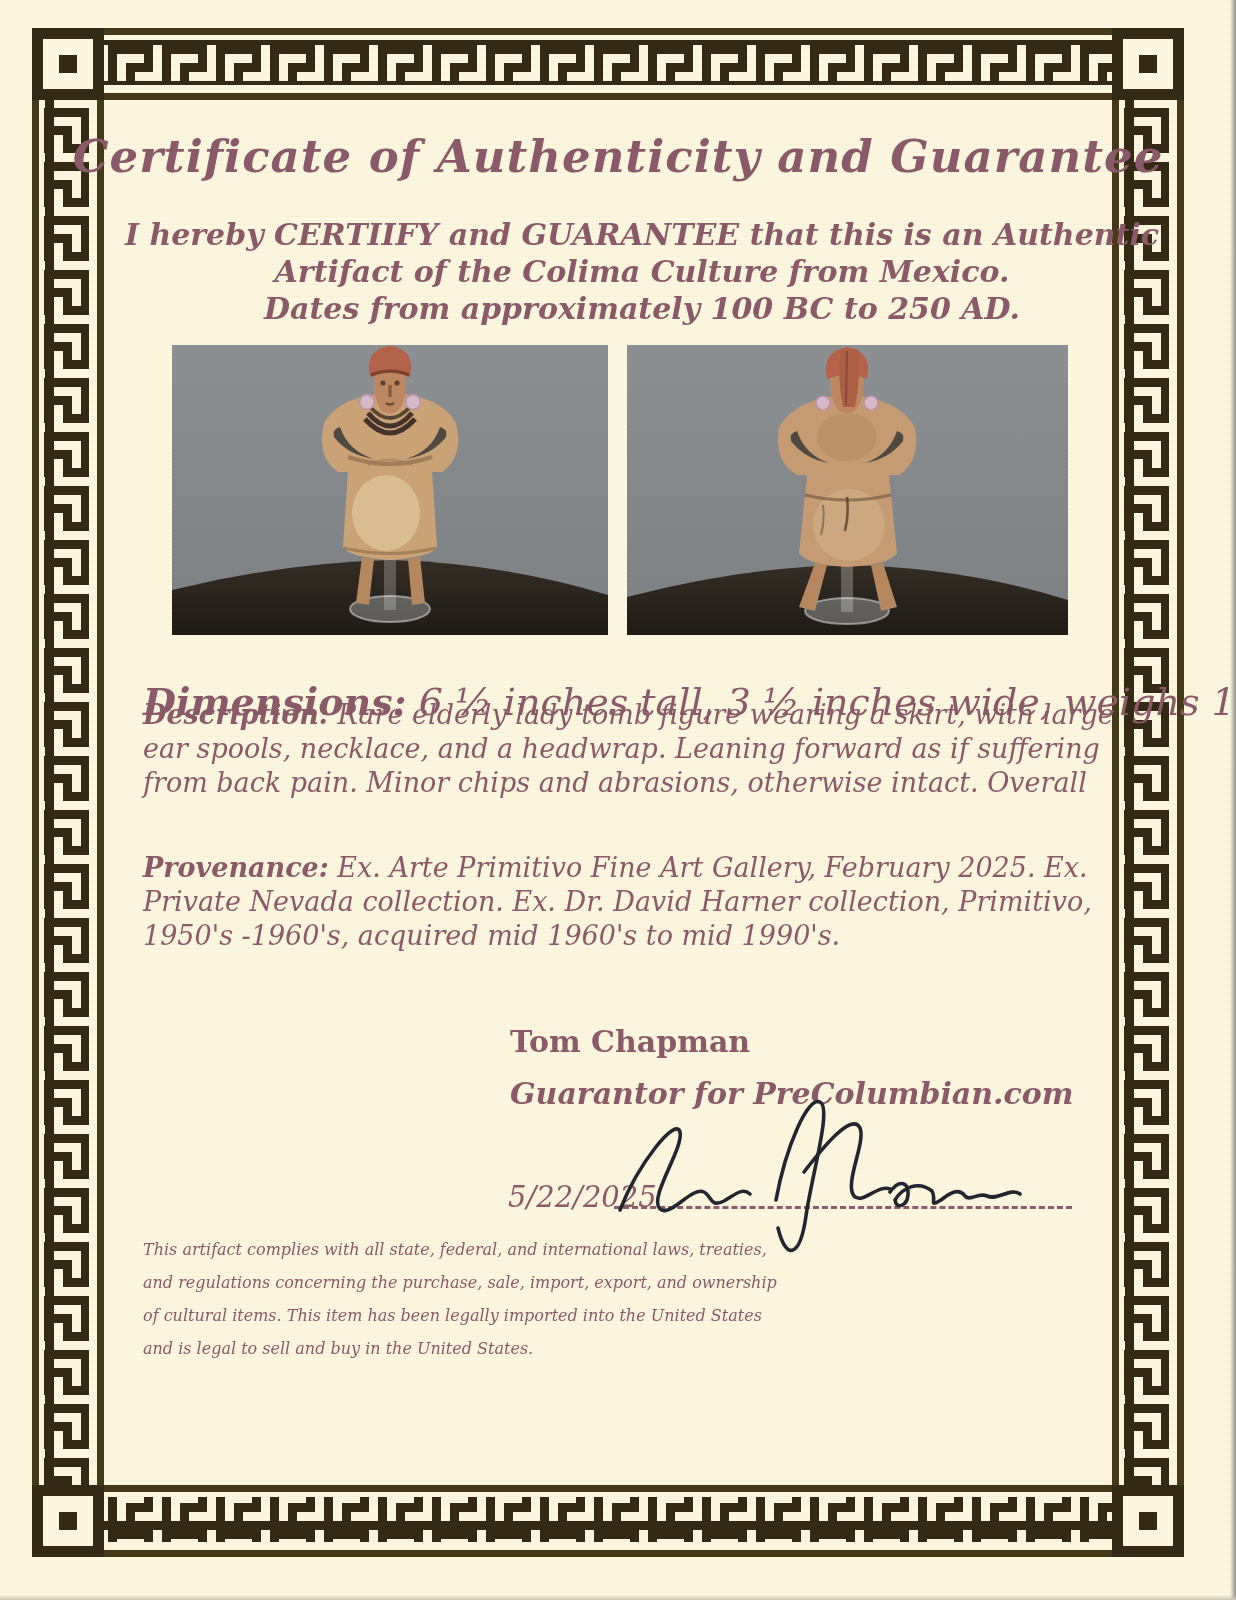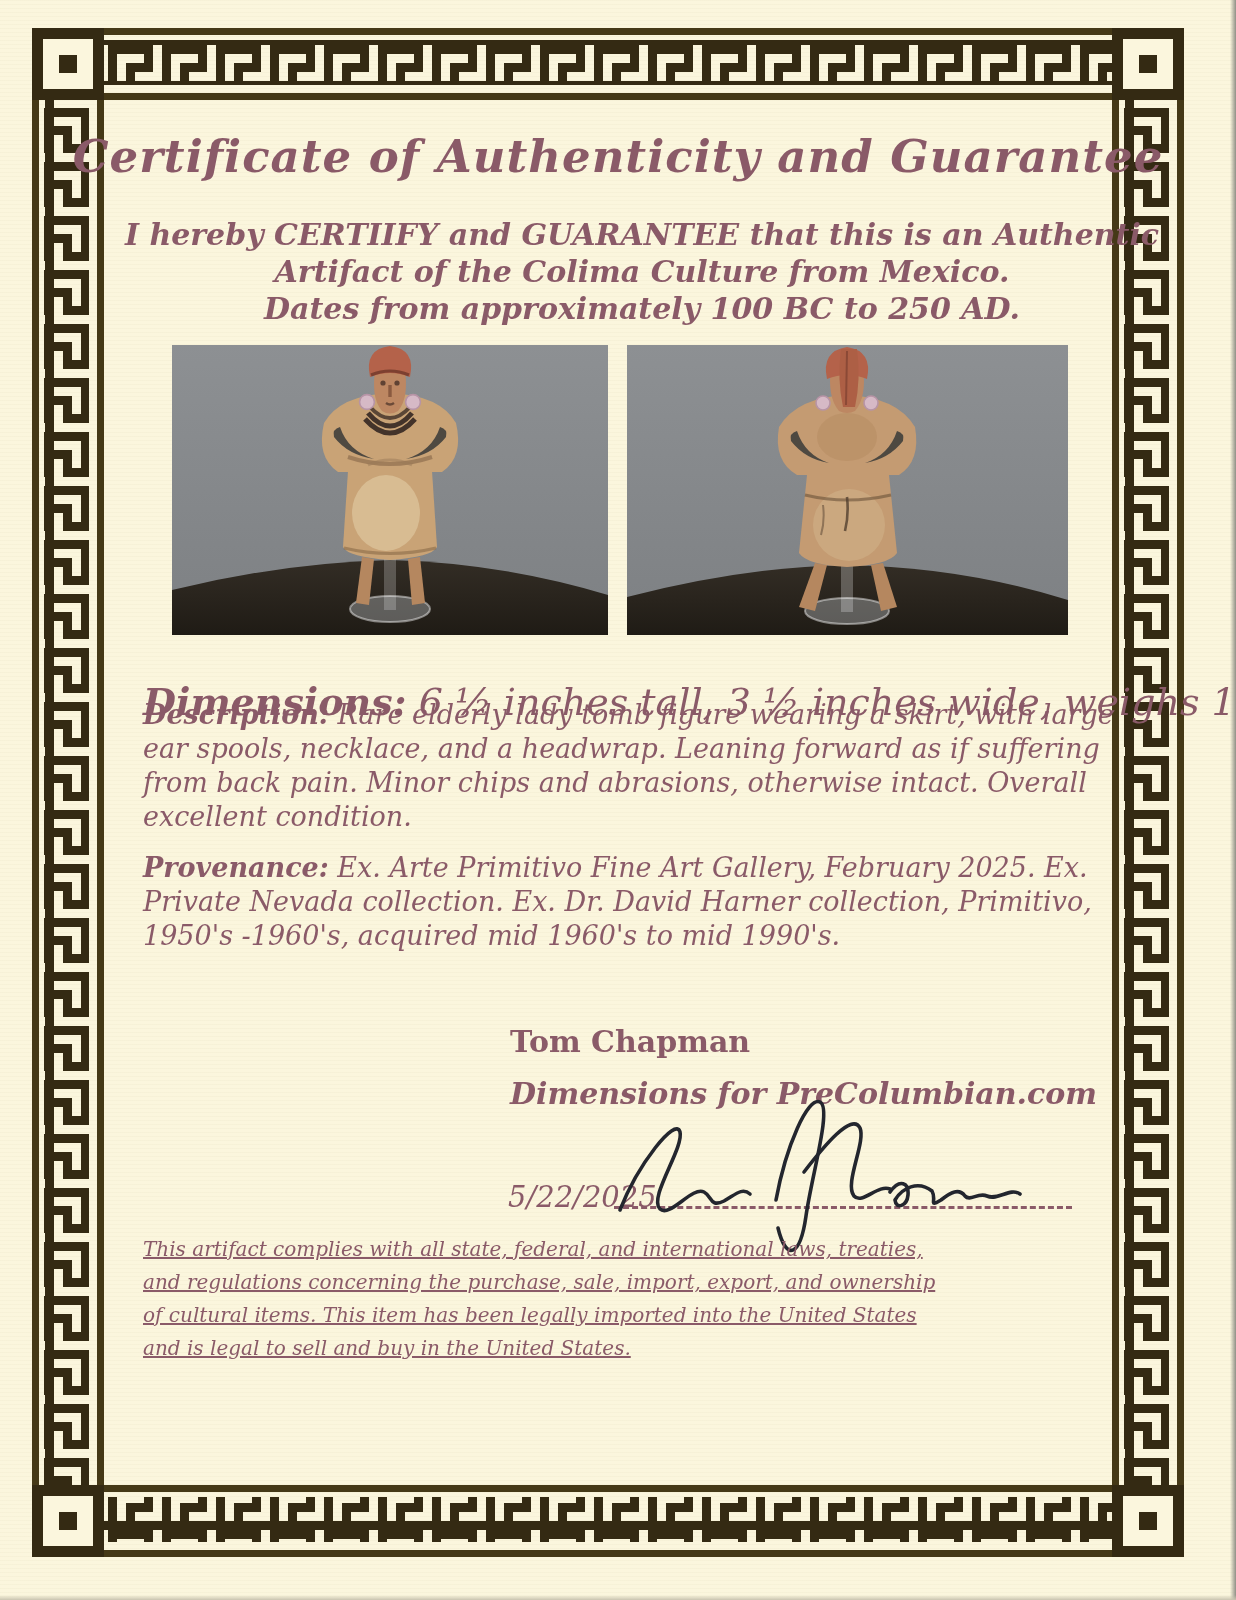--- a/index.html
+++ b/index.html
@@ -45,21 +45,21 @@
   .provenance{top:851px;}
   .sig-name{position:absolute;left:510px;top:1024px;
     font-weight:bold;font-size:30px;color:var(--ink,#8a5a68);white-space:nowrap;}
   .sig-role{position:absolute;left:510px;top:1076px;
     font-style:italic;font-weight:bold;font-size:30px;color:var(--ink,#8a5a68);white-space:nowrap;}
   .sig-date{position:absolute;left:508px;top:1180px;
     font-style:italic;font-size:29px;color:var(--ink,#8a5a68);white-space:nowrap;}
   .sig-line{position:absolute;left:614px;top:1178px;width:458px;height:28px;
     border-bottom:3px dashed var(--ink,#8a5a68);}
   .signature{position:absolute;left:606px;top:1088px;}
-  .legal{top:1233px;font-size:20px;text-decoration:underline;}
+  .legal{top:1233px;font-size:16px;}
   .legal .line{line-height:33px;}
 </style>
 </head>
 <body>
 
 <div class="page">
 
   <svg class="frame" width="1236" height="1600" viewBox="0 0 1236 1600" aria-hidden="true">
     <defs>
       <pattern id="gkH" width="54" height="45" patternUnits="userSpaceOnUse">
@@ -221,31 +221,30 @@
   </div>
 
   <p class="para dimensions">
     <span class="line"><span class="lbl">Dimensions:</span><span> 6 ½ inches tall, 3 ½ inches wide, weighs 156 grams.</span></span>
   </p>
 
   <div class="para description">
     <div class="line"><span class="lbl">Description:</span><span> Rare elderly lady tomb figure wearing a skirt, with large</span></div>
     <div class="line">ear spools, necklace, and a headwrap. Leaning forward as if suffering</div>
     <div class="line">from back pain. Minor chips and abrasions, otherwise intact. Overall</div>
-    <div class="line">excellent condition.</div>
   </div>
 
   <div class="para provenance">
     <div class="line"><span class="lbl">Provenance:</span><span> Ex. Arte Primitivo Fine Art Gallery, February 2025. Ex.</span></div>
     <div class="line">Private Nevada collection. Ex. Dr. David Harner collection, Primitivo,</div>
     <div class="line">1950's -1960's, acquired mid 1960's to mid 1990's.</div>
   </div>
 
   <div class="sig-name">Tom Chapman</div>
-  <div class="sig-role">Dimensions for PreColumbian.com</div>
+  <div class="sig-role">Guarantor for PreColumbian.com</div>
 
   <div class="sig-date">5/22/2025</div>
   <div class="sig-line"></div>
   <svg class="signature" width="430" height="175" viewBox="0 0 430 175">
     <g fill="none" stroke="var(--sig-ink,#23262e)" stroke-width="3.6" stroke-linecap="round" stroke-linejoin="round">
       <path d="M14,122 C32,76 70,28 74,44 C78,60 42,110 54,121 C64,130 86,98 98,104 C106,108 104,120 118,113 C129,107 136,99 144,106"></path>
       <path d="M170,112 C180,58 202,8 214,14 C226,20 206,86 200,128 C194,170 180,173 172,140"></path>
       <path d="M198,84 C218,58 246,24 254,40 C260,54 238,96 248,108 C256,117 272,96 284,101"></path>
       <path d="M284,104 C294,90 303,95 302,107 C301,118 290,122 289,112 C296,100 312,92 326,103 C331,112 322,120 335,112 C345,104 353,100 359,108 C364,114 372,104 381,108 C392,113 404,99 414,106"></path>
     </g>

